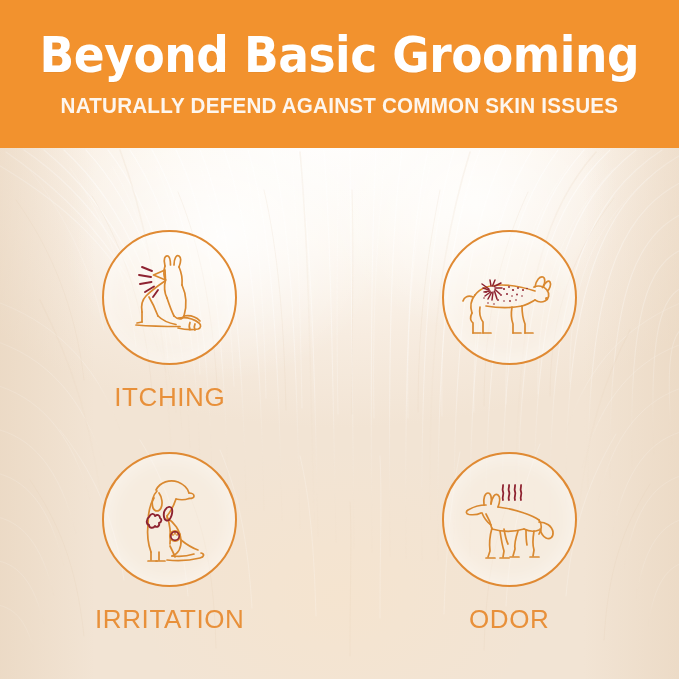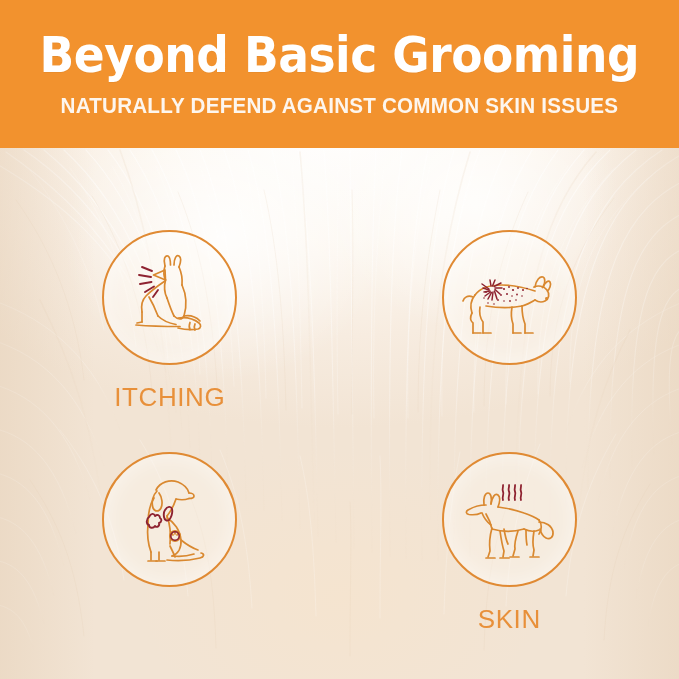--- a/index.html
+++ b/index.html
@@ -395,20 +395,21 @@
 
           <g fill="none" stroke="#8e2230" stroke-width="1.9" stroke-linejoin="round">
             <path d="M31 49 C 33 45, 36 45, 37 48 C 39 46, 42 47, 42 50 C 44 51, 44 54, 41 55 C 42 58, 39 60, 37 58 C 35 61, 31 60, 31 57 C 28 56, 28 51, 31 49 Z"></path>
             <path d="M47 42 C 49.5 38, 53 38, 54 41 C 55 45, 53 50, 51 52 C 49 53.5, 46.5 52, 46 49 C 45.5 46, 46 43.5, 47 42 Z"></path>
           </g>
           <g stroke="#8e2230" stroke-width="1.6" stroke-linecap="round" fill="none">
             <circle cx="57" cy="68" r="4.2"></circle>
           </g>
         </svg>
       </div>
+      <div class="label">IRRITATION</div>
     </div>
 
     <div class="cell r2">
       <div class="badge">
         <svg width="106" height="106" viewBox="0 0 106 106">
           <g fill="none" stroke="#d9882f" stroke-width="1.7" stroke-linecap="round" stroke-linejoin="round">
 
             <path d="M30 38 C 24 38, 17 40, 12 43 C 9.5 44.5, 10 47, 13 47.5 C 17 48, 22 47.5, 25 46"></path>
 
             <path d="M28 38 C 27 31, 29 26, 32 26 C 35 26, 36 31, 35 37"></path>
@@ -442,17 +443,17 @@
           </g>
 
           <g fill="none" stroke="#8e2230" stroke-width="1.8" stroke-linecap="round">
             <path d="M47 33 C 45.5 30, 48.5 27.5, 47 24.5 C 45.8 22, 47.5 20, 47 18"></path>
             <path d="M53 33 C 51.5 30, 54.5 27.5, 53 24.5 C 51.8 22, 53.5 20, 53 18"></path>
             <path d="M59 33 C 57.5 30, 60.5 27.5, 59 24.5 C 57.8 22, 59.5 20, 59 18"></path>
             <path d="M65 33 C 63.5 30, 66.5 27.5, 65 24.5 C 63.8 22, 65.5 20, 65 18"></path>
           </g>
         </svg>
       </div>
-      <div class="label">SKIN</div>
+      <div class="label">ODOR</div>
     </div>
 
   </div>
 </div>
 
 </body></html>

